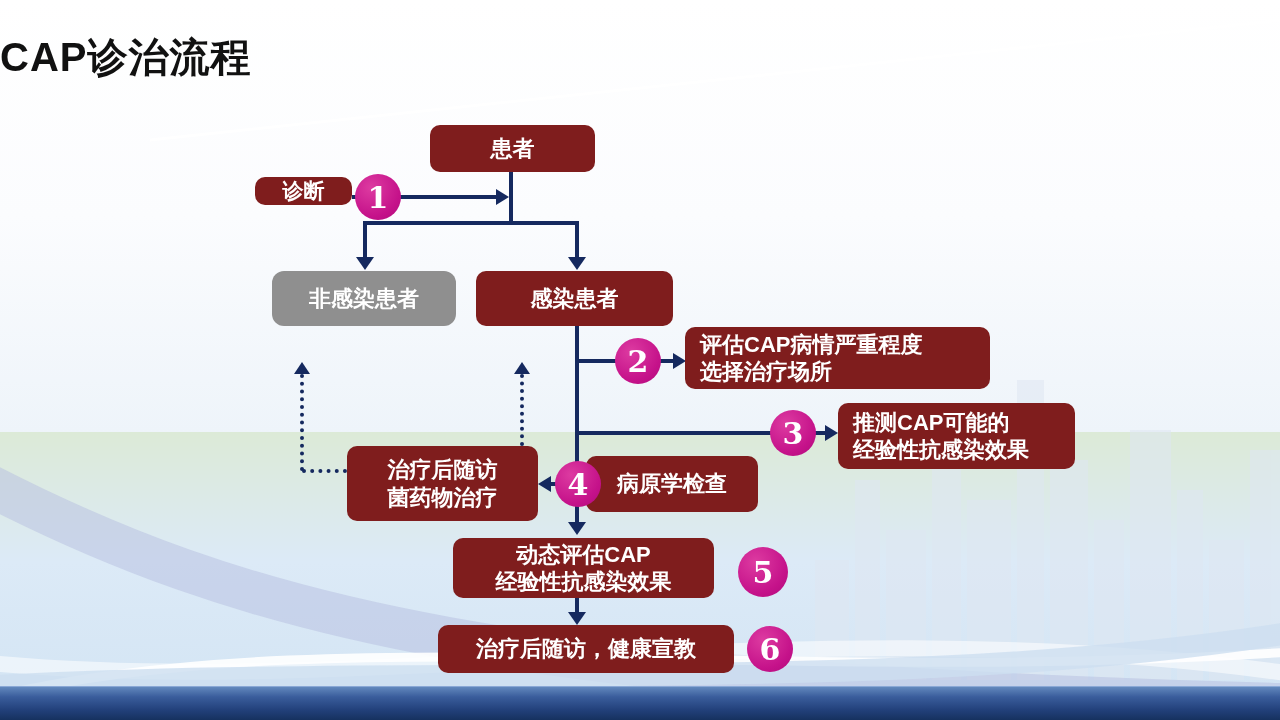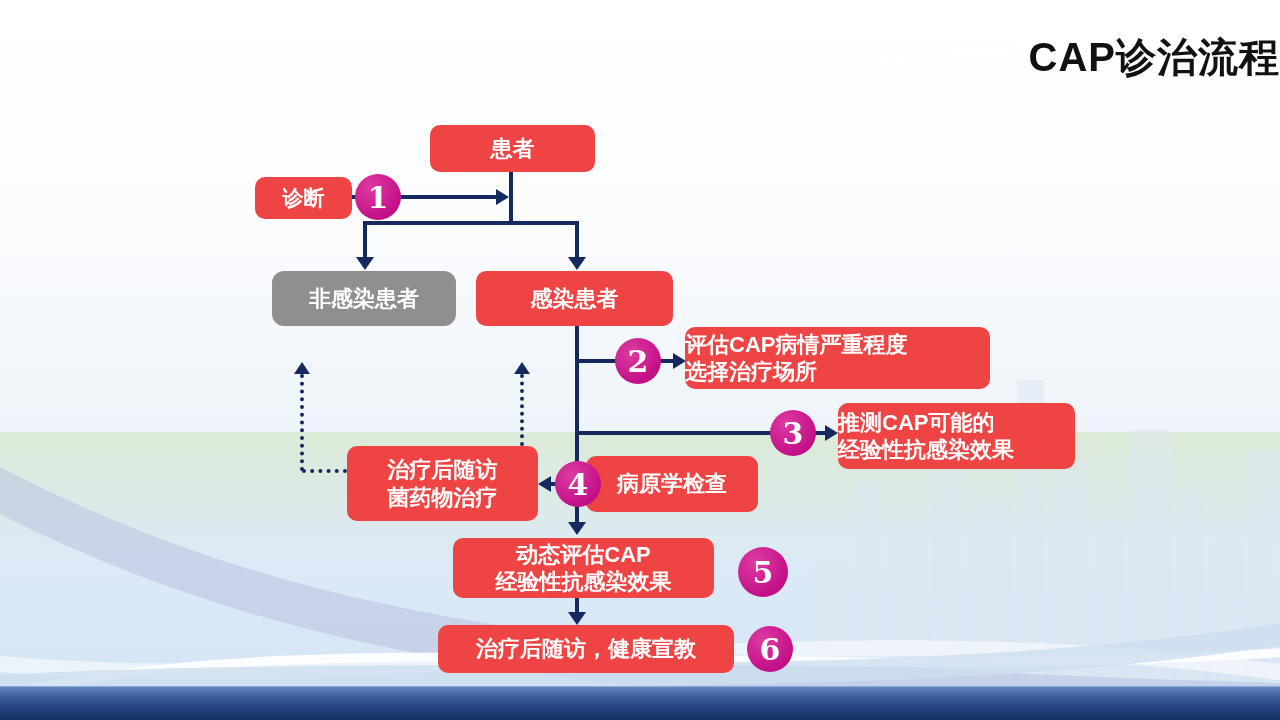--- a/index.html
+++ b/index.html
@@ -13,27 +13,27 @@
   
   .skyline{position:absolute;left:815px;bottom:40px;width:465px;height:330px;
     display:flex;align-items:flex-end;gap:6px;opacity:.55;z-index:0;}
   .skyline div{background:#dfe7f2;}
   .bg-svg{position:absolute;left:0;top:0;z-index:0;}
   .footer-band{position:absolute;left:0;bottom:0;width:1280px;height:33px;z-index:4;
     background:linear-gradient(180deg,#6288bd 0%,#3a5d9c 30%,#22407a 70%,#16315f 100%);
     border-top:1px solid #8aa8d6;}
 
   
-  .title{position:absolute;left:0;top:30px;width:1280px;text-align:right;
+  .title{position:absolute;left:0;top:30px;width:1280px;text-align:left;
     font-size:40px;font-weight:bold;color:#111;letter-spacing:1px;z-index:2;}
-  .box{position:absolute;background:#ef4444;color:#fff;font-weight:bold;
+  .box{position:absolute;background:#7f1d1d;color:#fff;font-weight:bold;
     border-radius:10px;display:flex;flex-direction:column;align-items:center;justify-content:center;
     text-align:center;font-size:22px;line-height:1.25;z-index:2;}
   .box.gray{background:#8f8f8f;border-radius:12px;}
-  .box.leftalign{align-items:flex-start;text-align:right;box-sizing:border-box;}
+  .box.leftalign{align-items:flex-start;text-align:right;padding-left:15px;box-sizing:border-box;}
   .badge{position:absolute;border-radius:50%;color:#fff;z-index:3;
     background:radial-gradient(circle at 35% 30%, #dd3ba1 0%, #c5128a 65%, #b00b7b 100%);
     display:flex;align-items:center;justify-content:center;
     font-family:"DejaVu Serif", serif;font-weight:bold;font-size:30px;}
   .line{position:absolute;background:#15295f;z-index:1;}
   .dline-v{position:absolute;border-left:4px dotted #15295f;z-index:1;}
   .dline-h{position:absolute;border-top:4px dotted #15295f;z-index:1;}
   .arr{position:absolute;width:0;height:0;z-index:1;}
   .arr.r{border-top:8px solid transparent;border-bottom:8px solid transparent;border-left:13px solid #15295f;}
   .arr.l{border-top:8px solid transparent;border-bottom:8px solid transparent;border-right:13px solid #15295f;}
@@ -99,21 +99,21 @@
   <div class="dline-v" style="left:300px;top:374px;height:97px"></div>
   <div class="dline-h" style="left:302px;top:469px;width:45px"></div>
   <div class="arr u" style="left:294px;top:362px"></div>
   <div class="dline-v" style="left:520px;top:374px;height:72px"></div>
   <div class="arr u" style="left:514px;top:362px"></div>
 
   <div class="box" style="left:430px;top:125px;width:165px;height:47px">
     <span>患者</span>
   </div>
 
-  <div class="box" style="left:255px;top:177px;width:97px;height:42px;font-size:21px">
+  <div class="box" style="left:255px;top:177px;width:97px;height:28px;font-size:21px">
     <span>诊断</span>
   </div>
 
   <div class="box gray" style="left:272px;top:271px;width:184px;height:55px">
     <span>非感染患者</span>
   </div>
 
   <div class="box" style="left:476px;top:271px;width:197px;height:55px">
     <span>感染患者</span>
   </div>

